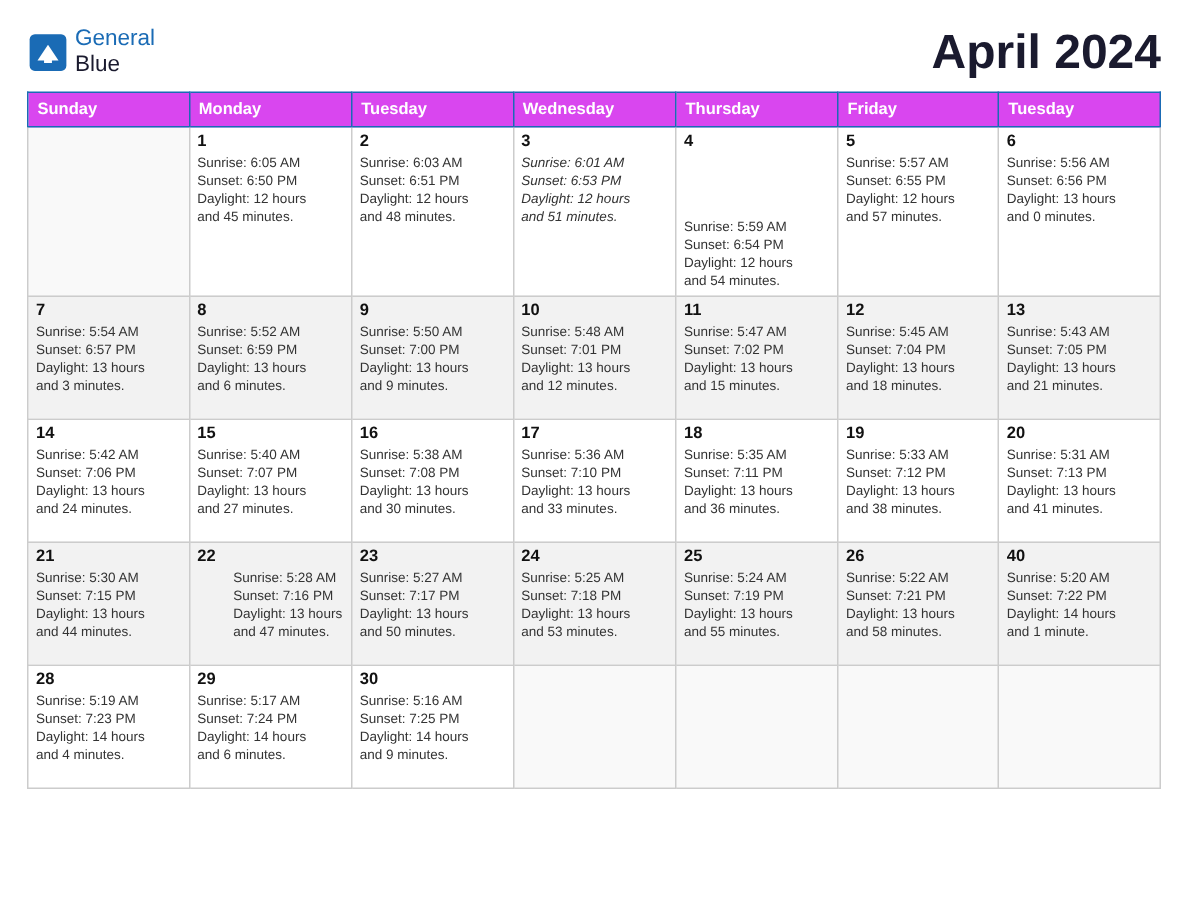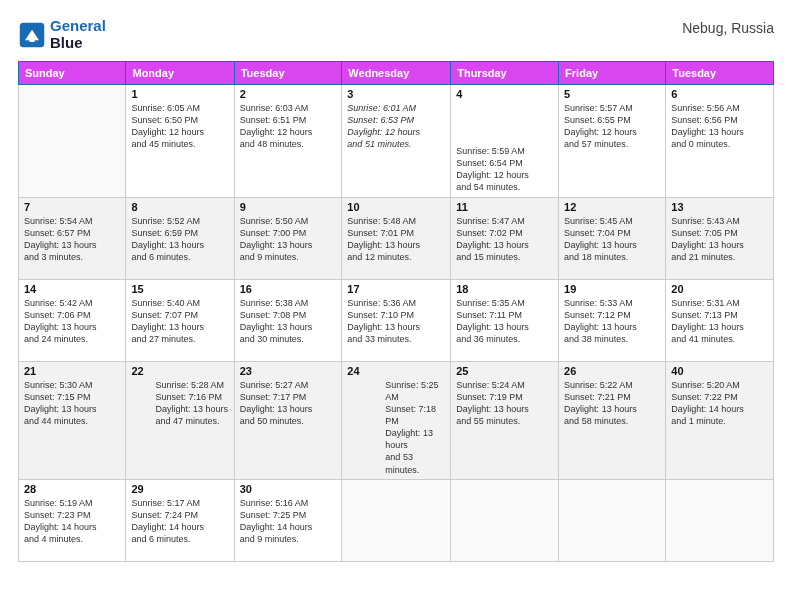--- a/index.html
+++ b/index.html
@@ -88,28 +88,28 @@
 
 <div class="page">
   <div class="header">
     <div class="logo">
       <svg class="logo-icon" viewBox="0 0 32 32">
         <rect x="2" y="2" width="28" height="28" rx="4" fill="#1a6bb5"></rect>
         <polygon points="8,22 16,10 24,22" fill="white"></polygon>
         <rect x="13" y="18" width="6" height="6" fill="white"></rect>
       </svg>
       <div>
-        <div style="font-size:15px;font-weight:bold;color:#1a1a2e;line-height:1.1;">
+        <div style="font-size:15px;font-weight:normal;color:#1a1a2e;line-height:1.1;">
           <span style="color:#1a6bb5;">General</span><br>
           <span>Blue</span>
         </div>
       </div>
     </div>
     <div class="title-area">
-      <div class="location">Nebug, Russia</div>
+      <div class="month-title">April 2024</div>
     </div>
   </div>
 
   <table class="calendar">
     <thead>
       <tr>
       <th>Sunday</th>
           <th>Monday</th>
           <th>Tuesday</th>
           <th>Wednesday</th>
@@ -283,21 +283,21 @@
           </td>
           <td>
             <div class="day-num">23</div>
             <div class="day-info" style="white-space: pre-line;">Sunrise: 5:27 AM
 Sunset: 7:17 PM
 Daylight: 13 hours
 and 50 minutes.</div>
           </td>
           <td>
             <div class="day-num">24</div>
-            <div class="day-info" style="white-space: pre-line; margin-left: 38px;">Sunrise: 5:25 AM
+            <div class="day-info" style="white-space: pre-line;">Sunrise: 5:25 AM
 Sunset: 7:18 PM
 Daylight: 13 hours
 and 53 minutes.</div>
           </td>
           <td>
             <div class="day-num">25</div>
             <div class="day-info" style="white-space: pre-line;">Sunrise: 5:24 AM
 Sunset: 7:19 PM
 Daylight: 13 hours
 and 55 minutes.</div>

